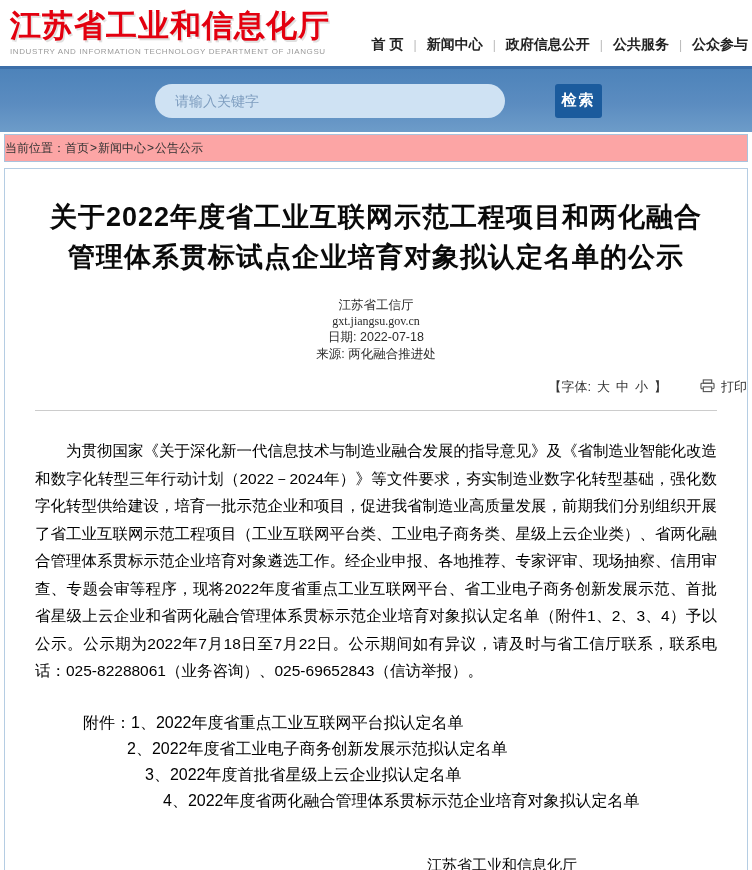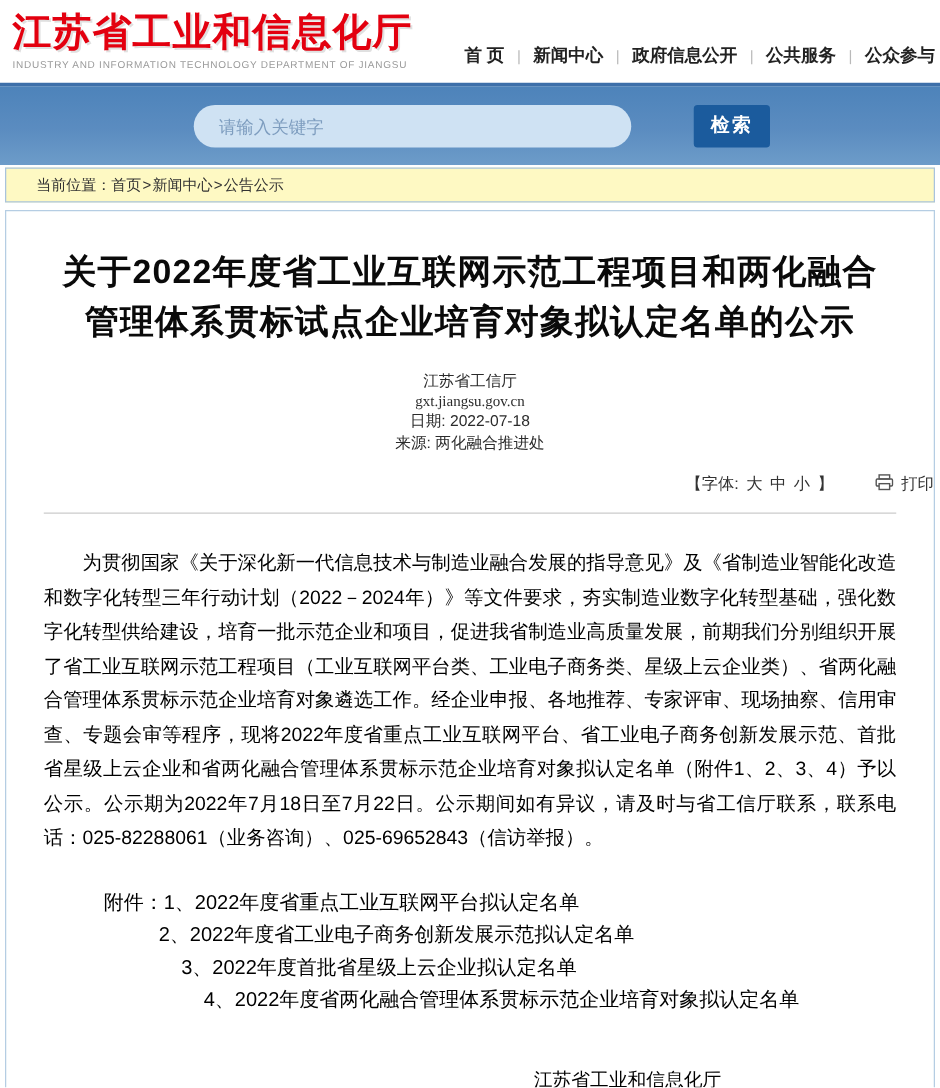--- a/index.html
+++ b/index.html
@@ -45,36 +45,35 @@
     border: none; border-radius: 17px;
     background: #cfe2f3;
     padding: 0 20px;
     font-size: 14px; color: #3a5a7a;
     font-family: "Liberation Sans", sans-serif;
     outline: none;
   }
   .search-input::placeholder { color: #7e9dbf; }
   .search-btn {
     margin-left: 10px;
-    width: 61px; height: 34px;
+    width: 47px; height: 34px;
     border: none; border-radius: 3px;
     background: #1b5b9d; color: #fff;
     font-size: 15px; font-weight: bold; letter-spacing: 2px;
     font-family: "Liberation Sans", sans-serif;
     cursor: pointer;
     text-align: center;
   }
 
   
   .crumbbar {
     margin: 2px 4px 0 4px;
     border: 1px solid #a9c3dd;
-    height: 28px; background: #fef9c3;
+    height: 28px; background: #fca5a5;
     display: flex; align-items: center;
-    padding-left: 24px;
     font-size: 12px; color: #333;
   }
   .crumb-link { cursor: pointer; }
   .crumb-sep { padding: 0 1px; }
 
   
   .content {
     position: relative;
     margin: 6px 4px 0 4px;
     height: 794px;

